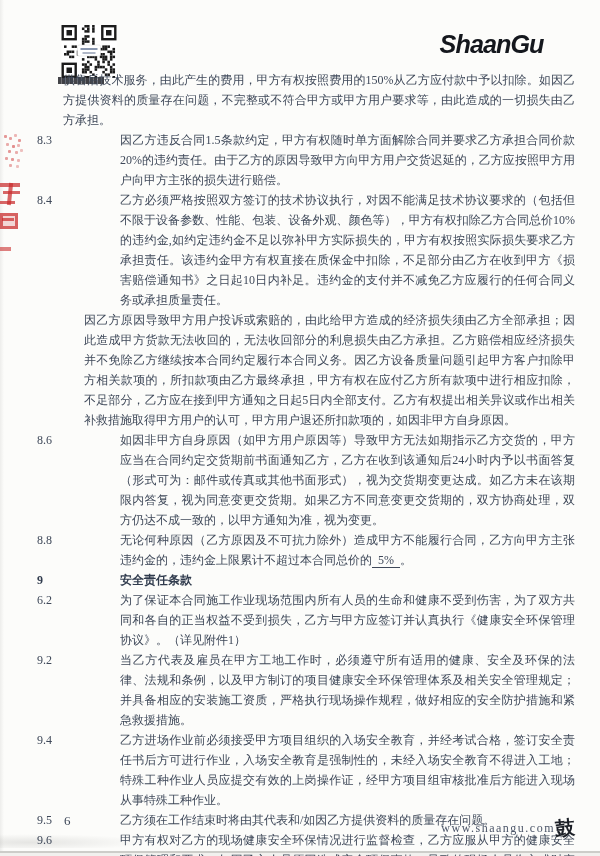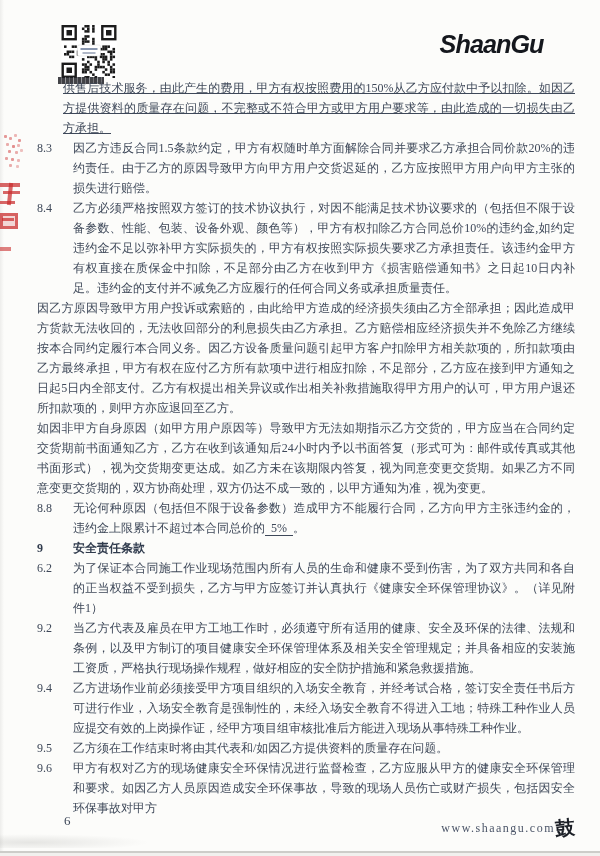--- a/index.html
+++ b/index.html
@@ -44,24 +44,24 @@
   .b3{left:8px;top:52px;width:4px;height:22px;transform:rotate(6deg);}
   .b4{left:0;top:70px;width:15px;height:3px;}
   .b5{left:0;top:82px;width:18px;height:16px;background:rgba(201,45,45,.18);
       border:3px solid rgba(201,45,45,.7);box-sizing:border-box;}
   .b6{left:2px;top:87px;width:12px;height:3px;}
   .b7{left:0;top:116px;width:11px;height:4px;background:rgba(201,45,45,.6);}
 
   
   .content{position:absolute;left:37px;top:66px;width:538px;
     font-size:12px;line-height:20px;text-align:justify;text-justify:inter-character;}
-  .continuation{margin:12px 0 0 26px;text-decoration:underline;}
+  .continuation{margin:4px 0 0 26px;}
   .clause{display:flex;}
   .clause .num{flex:none;width:36px;}
-  .clause .body{flex:1;}
+  .clause .body{flex:1;margin-left:47px;}
   .clause.heading .num,.clause.heading .body{font-weight:bold;color:#303b4d;}
   .u{border-bottom:1px solid #3e4859;padding:0 6px;}
 
   
   .page-num{position:absolute;left:64px;top:813px;font-size:13px;}
   .site{position:absolute;right:25px;top:815px;font-size:12px;color:#4b5568;
     letter-spacing:1.5px;white-space:nowrap;}
   .seal-glyph{font-size:20px;font-weight:bold;color:#1b1f26;letter-spacing:0;
     display:inline-block;transform:rotate(-6deg);vertical-align:-3px;
     font-family:"DejaVu Sans",sans-serif;}
@@ -221,28 +221,29 @@
 
   <div class="clause">
     <span class="num">8.3</span>
     <span class="body">因乙方违反合同1.5条款约定，甲方有权随时单方面解除合同并要求乙方承担合同价款20%的违约责任。由于乙方的原因导致甲方向甲方用户交货迟延的，乙方应按照甲方用户向甲方主张的损失进行赔偿。</span>
   </div>
   <div class="clause">
     <span class="num">8.4</span>
     <span class="body">乙方必须严格按照双方签订的技术协议执行，对因不能满足技术协议要求的（包括但不限于设备参数、性能、包装、设备外观、颜色等），甲方有权扣除乙方合同总价10%的违约金,如约定违约金不足以弥补甲方实际损失的，甲方有权按照实际损失要求乙方承担责任。该违约金甲方有权直接在质保金中扣除，不足部分由乙方在收到甲方《损害赔偿通知书》之日起10日内补足。违约金的支付并不减免乙方应履行的任何合同义务或承担质量责任。</span>
   </div>
   <div class="clause">
-    <span class="body">因乙方原因导致甲方用户投诉或索赔的，由此给甲方造成的经济损失须由乙方全部承担；因此造成甲方货款无法收回的，无法收回部分的利息损失由乙方承担。乙方赔偿相应经济损失并不免除乙方继续按本合同约定履行本合同义务。因乙方设备质量问题引起甲方客户扣除甲方相关款项的，所扣款项由乙方最终承担，甲方有权在应付乙方所有款项中进行相应扣除，不足部分，乙方应在接到甲方通知之日起5日内全部支付。乙方有权提出相关异议或作出相关补救措施取得甲方用户的认可，甲方用户退还所扣款项的，则甲方亦应退回至乙方。</span>
-  </div>
-  <div class="clause">
+    <span class="body">因乙方原因导致甲方用户投诉或索赔的，由此给甲方造成的经济损失须由乙方全部承担；因此造成甲方货款无法收回的，无法收回部分的利息损失由乙方承担。乙方赔偿相应经济损失并不免除乙方继续按本合同约定履行本合同义务。因乙方设备质量问题引起甲方客户扣除甲方相关款项的，所扣款项由乙方最终承担，甲方有权在应付乙方所有款项中进行相应扣除，不足部分，乙方应在接到甲方通知之日起5日内全部支付。乙方有权提出相关异议或作出相关补救措施取得甲方用户的认可，甲方用户退还所扣款项的，如因非甲方自身原因。</span>
+  </div>
+  <div class="clause">
+    <span class="num">8.6</span>
     <span class="body">如因非甲方自身原因（如甲方用户原因等）导致甲方无法如期指示乙方交货的，甲方应当在合同约定交货期前书面通知乙方，乙方在收到该通知后24小时内予以书面答复（形式可为：邮件或传真或其他书面形式），视为交货期变更达成。如乙方未在该期限内答复，视为同意变更交货期。如果乙方不同意变更交货期的，双方协商处理，双方仍达不成一致的，以甲方通知为准，视为变更。</span>
   </div>
   <div class="clause">
     <span class="num">8.8</span>
-    <span class="body"><span>无论何种原因（包括但不限于设备参数）造成甲方不能履行合同，乙方向甲方主张违约金的，违约金上限累计不超过本合同总价的</span><span class="u">5%</span><span>。</span></span>
+    <span class="body"><span>无论何种原因（乙方原因及不可抗力除外）造成甲方不能履行合同，乙方向甲方主张违约金的，违约金上限累计不超过本合同总价的</span><span class="u">5%</span><span>。</span></span>
   </div>
   <div class="clause heading">
     <span class="num">9</span>
     <span class="body">安全责任条款</span>
   </div>
   <div class="clause">
     <span class="num">6.2</span>
     <span class="body">为了保证本合同施工作业现场范围内所有人员的生命和健康不受到伤害，为了双方共同和各自的正当权益不受到损失，乙方与甲方应签订并认真执行《健康安全环保管理协议》。（详见附件1）</span>
   </div>
   <div class="clause">

